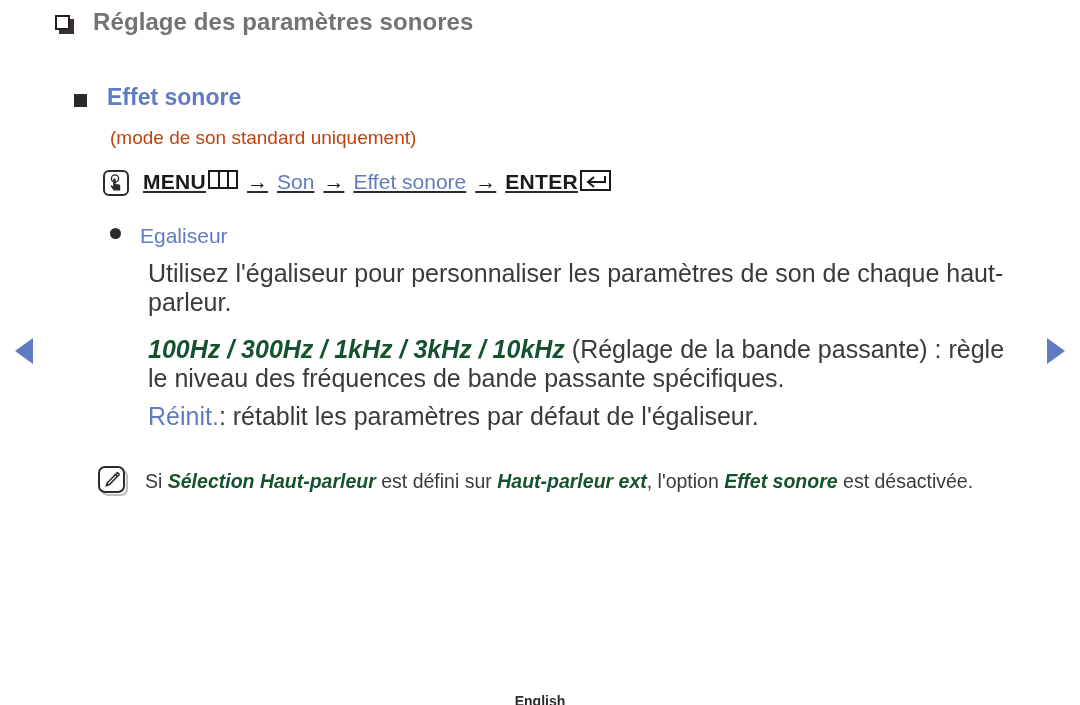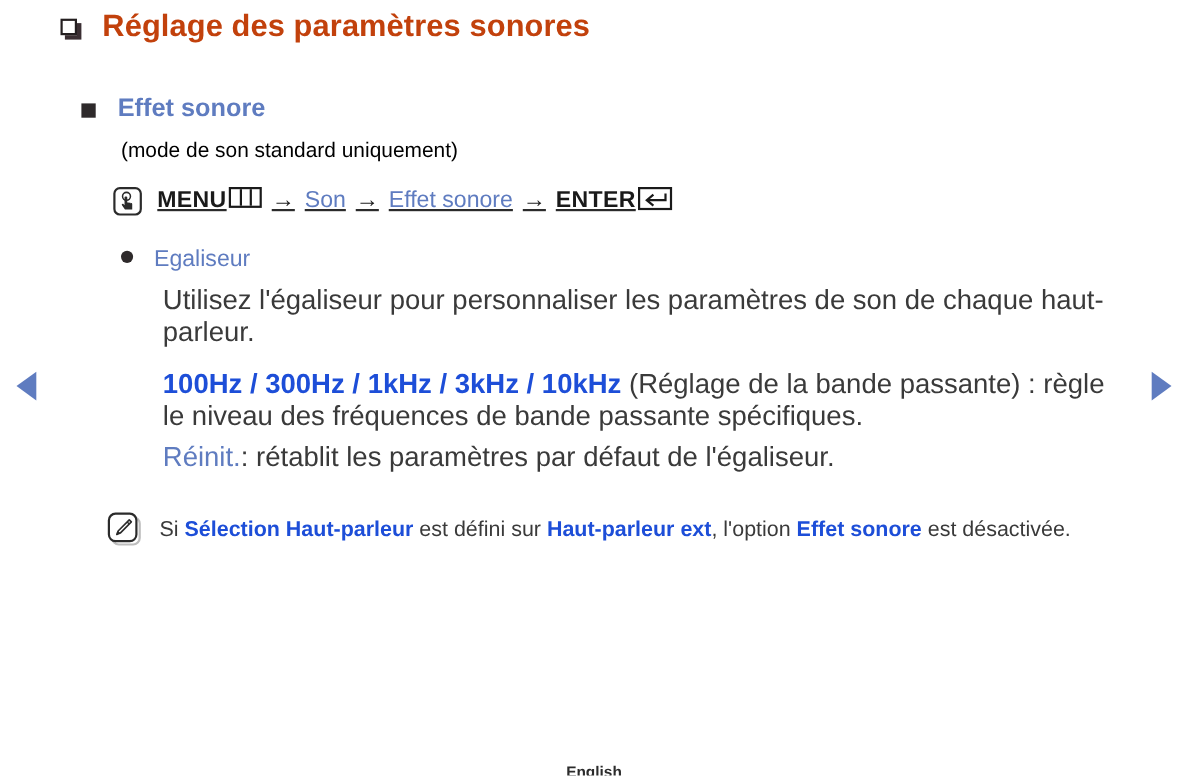--- a/index.html
+++ b/index.html
@@ -41,23 +41,23 @@
     box-sizing: border-box;
   }
   .title-icon .shadow {
     position: absolute;
     left: 4px; top: 4px;
     width: 15px; height: 15px;
     background: #3b2f33;
     box-sizing: border-box;
   }
   .page-title {
-    font-size: 28px;
+    font-size: 24px;
     font-weight: bold;
-    color: #c2410c;
+    color: #737373;
     letter-spacing: 0.1px;
     white-space: nowrap;
   }
 
   
   .section-row {
     position: absolute;
     left: 74px;
     top: 84px;
     display: flex;
@@ -77,21 +77,21 @@
     color: #5f7cc0;
     white-space: nowrap;
   }
 
   
   .subnote {
     position: absolute;
     left: 110px;
     top: 127px;
     font-size: 19px;
-    color: #000000;
+    color: #c2410c;
     white-space: nowrap;
   }
 
   
   .menu-row {
     position: absolute;
     left: 103px;
     top: 170px;
     display: flex;
     align-items: flex-start;
@@ -184,21 +184,21 @@
     left: 148px;
     top: 259px;
     width: 880px;
     font-size: 25px;
     line-height: 29px;
     color: #3a3a3a;
   }
   .body-block p { margin: 0; }
   .gap { height: 9px; }
   .b-blue { color: #5f7cc0; }
-  .b-blue-bold { color: #1d4ed8; font-weight: bold; }
+  .b-blue-bold { color: #14532d; font-weight: bold; font-style: italic; }
 
   
   .note-row {
     position: absolute;
     left: 98px;
     top: 466px;
     display: flex;
     align-items: flex-start;
     width: 930px;
   }

